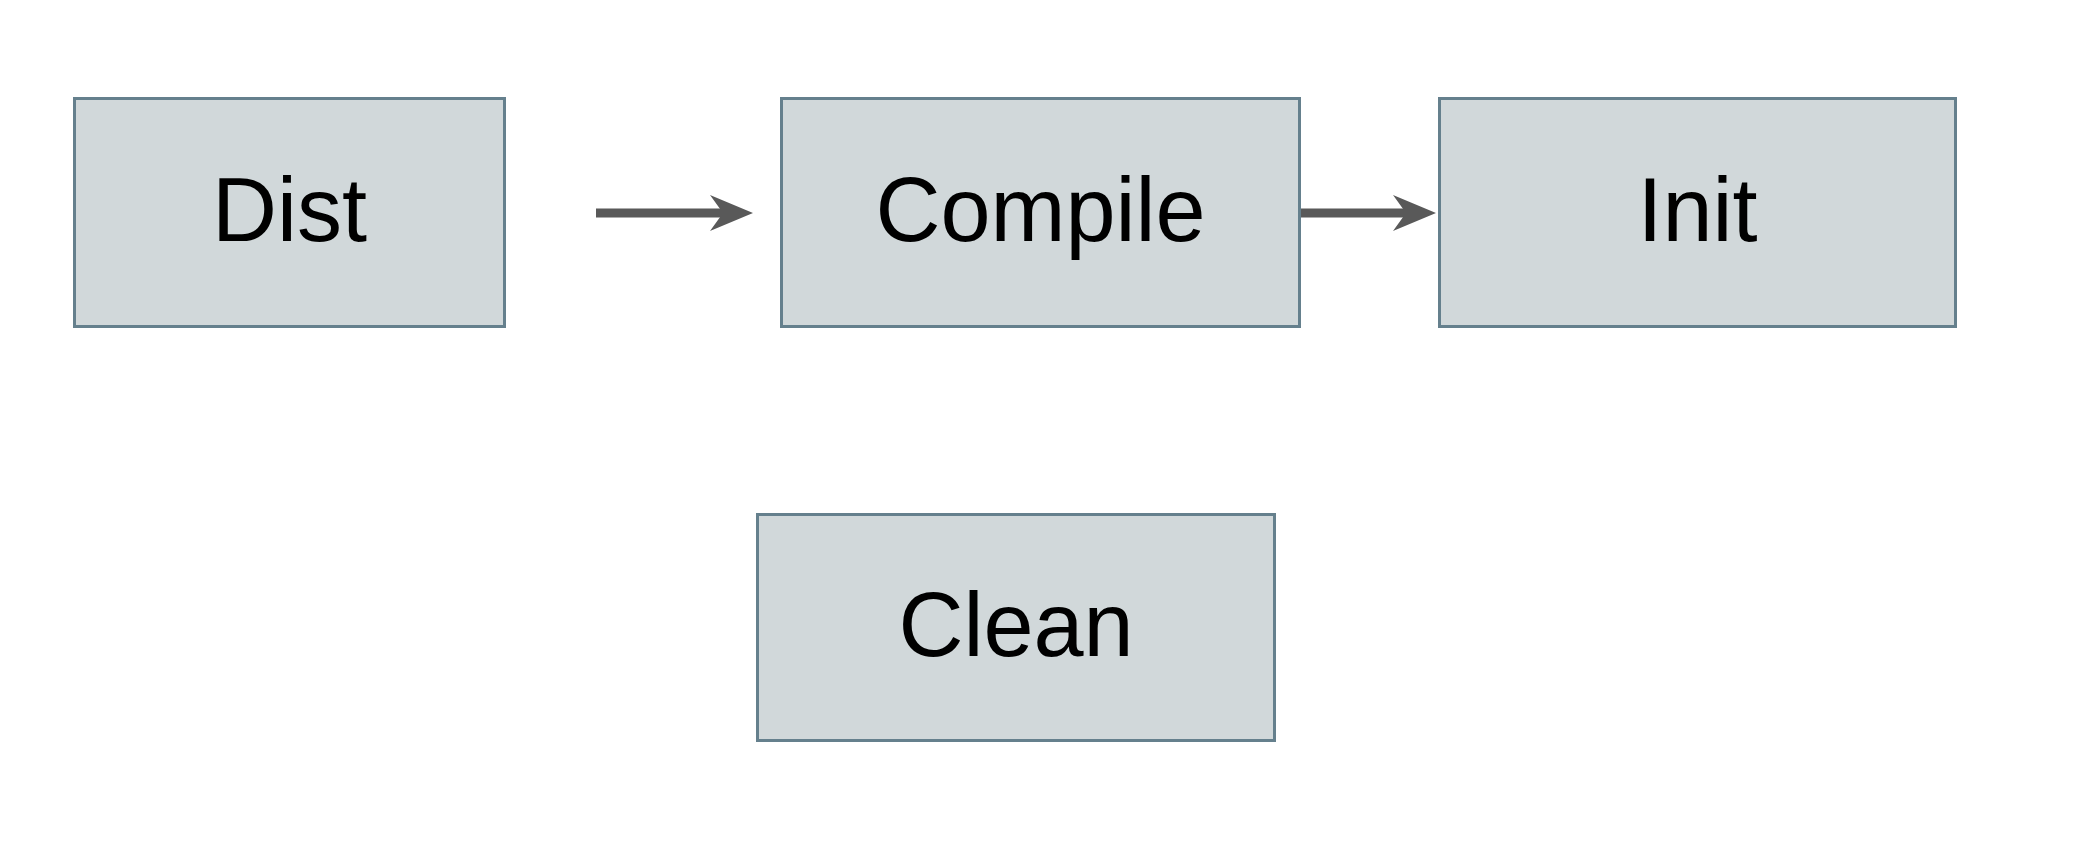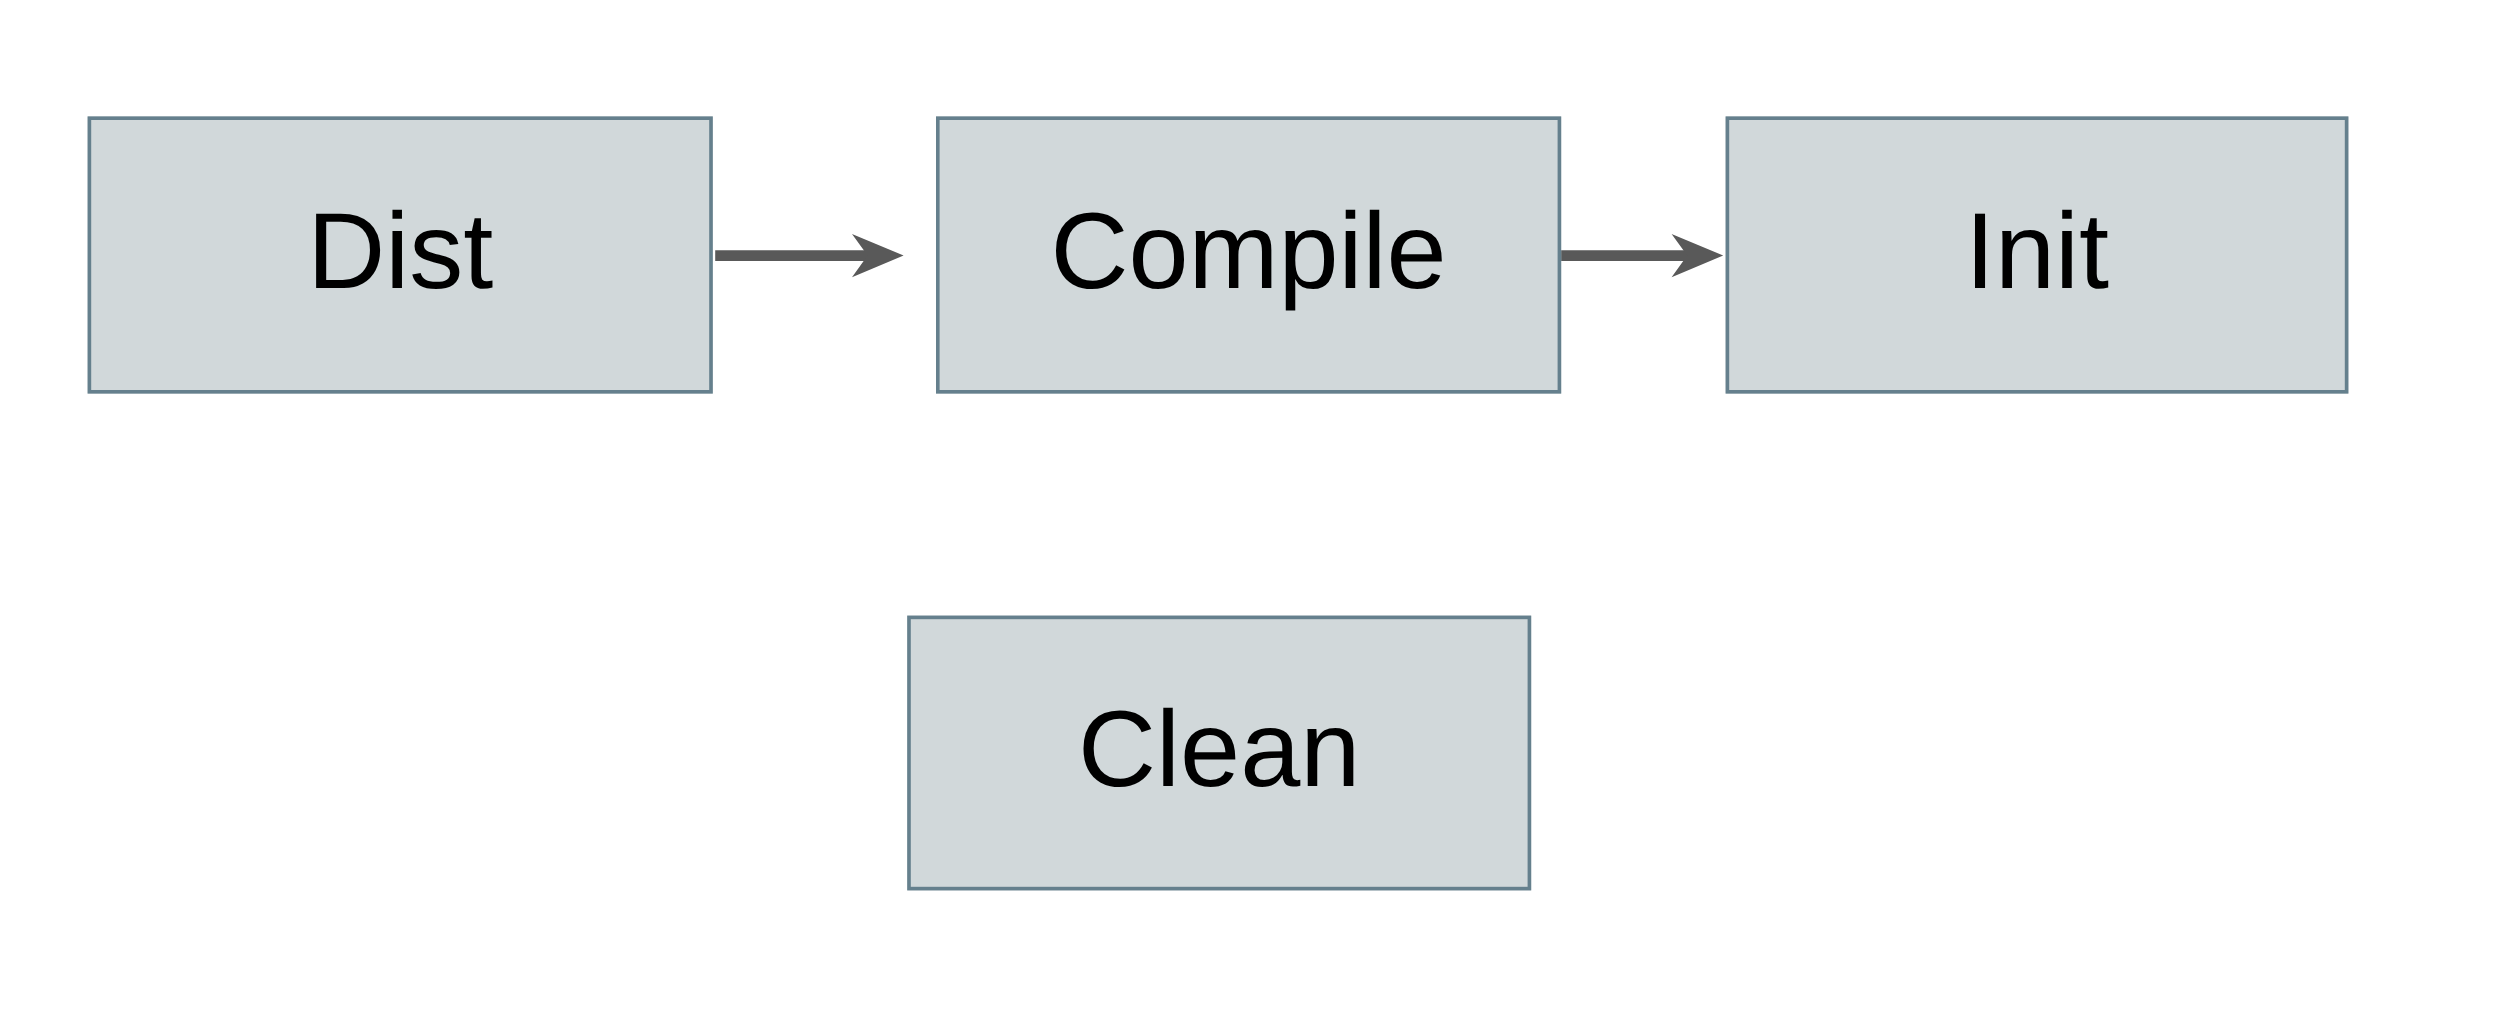--- a/index.html
+++ b/index.html
@@ -24,21 +24,21 @@
     align-items: center;
     justify-content: center;
   }
   .node-label {
     color: #000000;
     font-size: 90px;
     line-height: 1;
     white-space: nowrap;
     padding-bottom: 6px;
   }
-  #node-dist    { left: 73px;   top: 97px;  width: 521px; height: 231px; }
+  #node-dist    { left: 73px;   top: 97px;  width: 433px; height: 231px; }
   #node-compile { left: 756px;  top: 97px;  width: 521px; height: 231px; margin-left: 24px; }
   #node-init    { left: 1438px; top: 97px;  width: 519px; height: 231px; }
   #node-clean   { left: 756px;  top: 513px; width: 520px; height: 229px; }
   .edge-layer {
     position: absolute;
     left: 0; top: 0;
     width: 2078px;
     height: 848px;
     pointer-events: none;
   }

